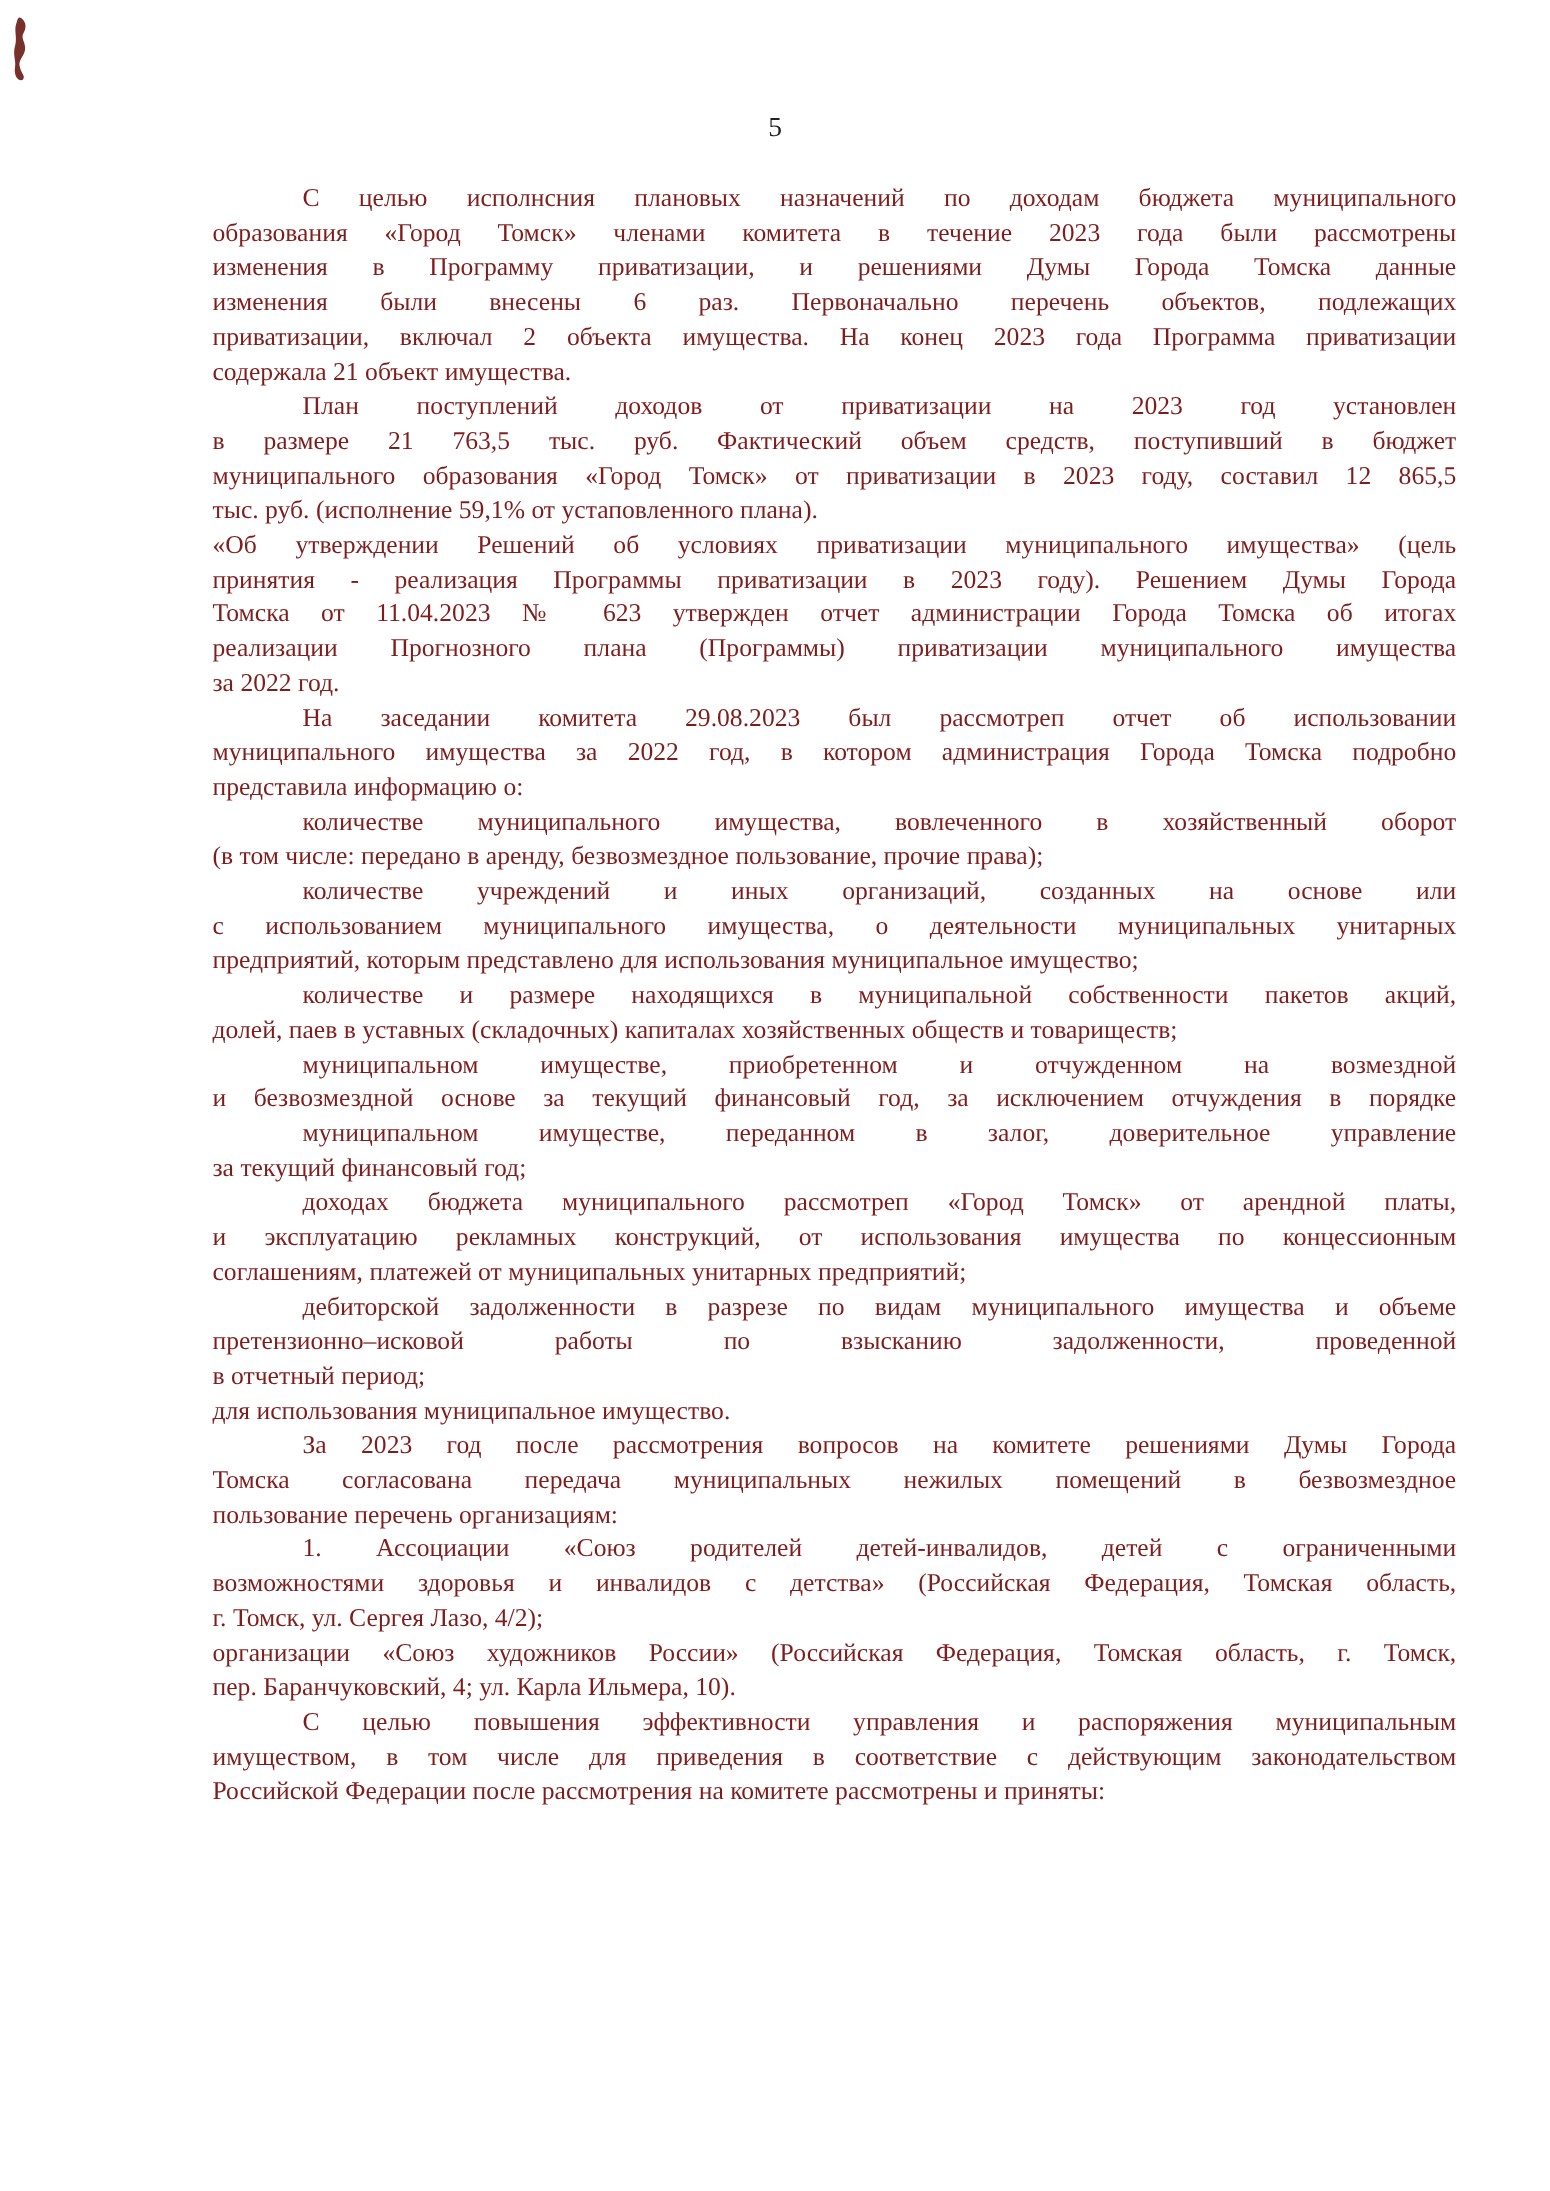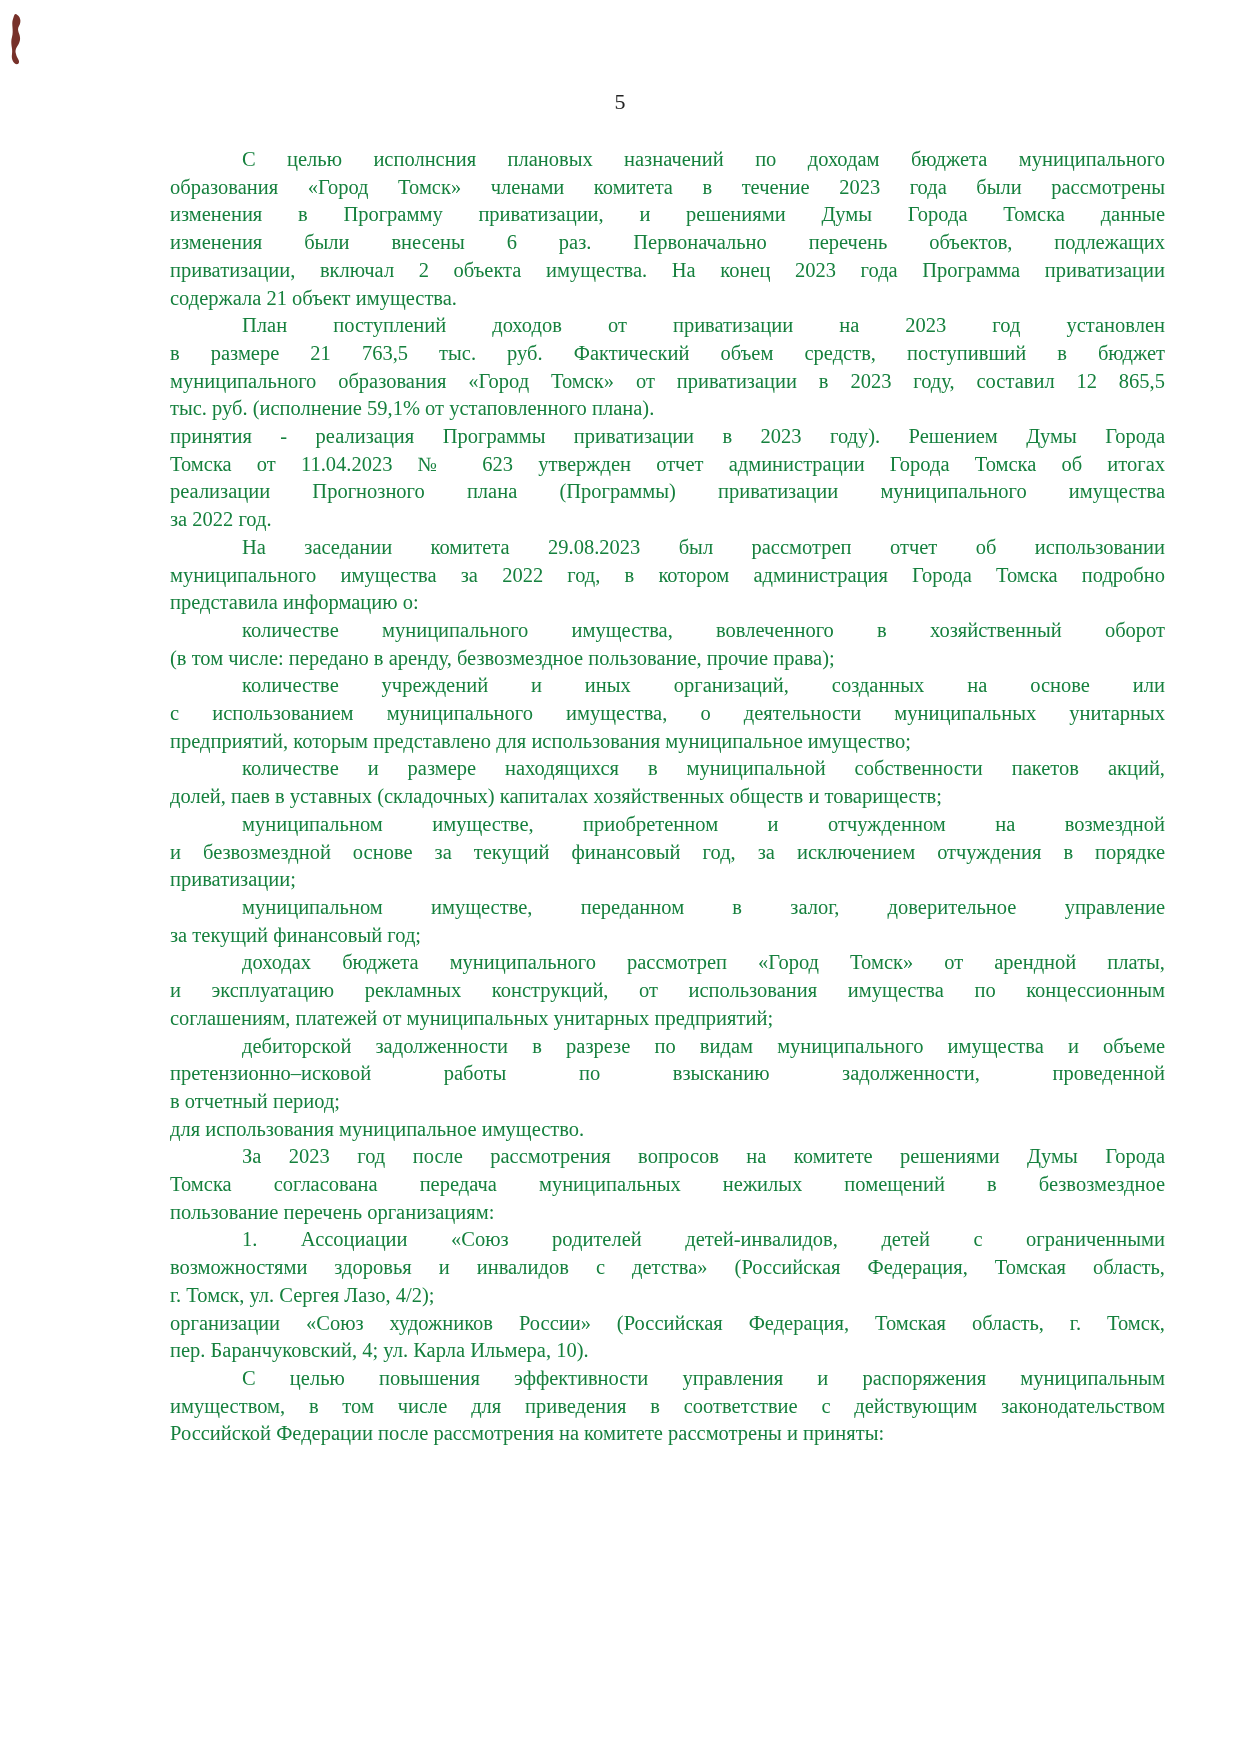--- a/index.html
+++ b/index.html
@@ -29,21 +29,21 @@
     line-height: 28px;
     color: #222222;
   }
   .document-body {
     position: absolute;
     left: 170px;
     top: 146px;
     width: 995px;
     font-size: 20.5px;
     line-height: 27.7px;
-    color: #15803d;
+    color: #7f1d1d;
   }
   .line {
     text-align: justify;
     text-align-last: justify;
   }
   .line.first { text-indent: 72px; }
   .line.last { text-align-last: left; }
 </style>
 </head>
 <body>
@@ -59,37 +59,37 @@
       <div class="line first">С целью исполнсния плановых назначений по доходам бюджета муниципального</div>
       <div class="line">образования «Город Томск» членами комитета в течение 2023 года были рассмотрены</div>
       <div class="line">изменения в Программу приватизации, и решениями Думы Города Томска данные</div>
       <div class="line">изменения были внесены 6 раз. Первоначально перечень объектов, подлежащих</div>
       <div class="line">приватизации, включал 2 объекта имущества. На конец 2023 года Программа приватизации</div>
       <div class="line last">содержала 21 объект имущества.</div>
       <div class="line first">План поступлений доходов от приватизации на 2023 год установлен</div>
       <div class="line">в размере 21 763,5 тыс. руб. Фактический объем средств, поступивший в бюджет</div>
       <div class="line">муниципального образования «Город Томск» от приватизации в 2023 году, составил 12 865,5</div>
       <div class="line last">тыс. руб. (исполнение 59,1% от устаповленного плана).</div>
+      <div class="line">«Об утверждении Решений об условиях приватизации муниципального имущества» (цель</div>
       <div class="line">принятия - реализация Программы приватизации в 2023 году). Решением Думы Города</div>
       <div class="line">Томска от 11.04.2023 № 623 утвержден отчет администрации Города Томска об итогах</div>
       <div class="line">реализации Прогнозного плана (Программы) приватизации муниципального имущества</div>
       <div class="line last">за 2022 год.</div>
       <div class="line first">На заседании комитета 29.08.2023 был рассмотреп отчет об использовании</div>
       <div class="line">муниципального имущества за 2022 год, в котором администрация Города Томска подробно</div>
       <div class="line last">представила информацию о:</div>
       <div class="line first">количестве муниципального имущества, вовлеченного в хозяйственный оборот</div>
       <div class="line last">(в том числе: передано в аренду, безвозмездное пользование, прочие права);</div>
       <div class="line first">количестве учреждений и иных организаций, созданных на основе или</div>
       <div class="line">с использованием муниципального имущества, о деятельности муниципальных унитарных</div>
       <div class="line last">предприятий, которым представлено для использования муниципальное имущество;</div>
       <div class="line first">количестве и размере находящихся в муниципальной собственности пакетов акций,</div>
       <div class="line last">долей, паев в уставных (складочных) капиталах хозяйственных обществ и товариществ;</div>
       <div class="line first">муниципальном имуществе, приобретенном и отчужденном на возмездной</div>
       <div class="line">и безвозмездной основе за текущий финансовый год, за исключением отчуждения в порядке</div>
-      <div class="line last">приватизации;</div>
       <div class="line first">муниципальном имуществе, переданном в залог, доверительное управление</div>
       <div class="line last">за текущий финансовый год;</div>
       <div class="line first">доходах бюджета муниципального рассмотреп «Город Томск» от арендной платы,</div>
       <div class="line">и эксплуатацию рекламных конструкций, от использования имущества по концессионным</div>
       <div class="line last">соглашениям, платежей от муниципальных унитарных предприятий;</div>
       <div class="line first">дебиторской задолженности в разрезе по видам муниципального имущества и объеме</div>
       <div class="line">претензионно–исковой работы по взысканию задолженности, проведенной</div>
       <div class="line last">в отчетный период;</div>
       <div class="line last">для использования муниципальное имущество.</div>
       <div class="line first">За 2023 год после рассмотрения вопросов на комитете решениями Думы Города</div>

